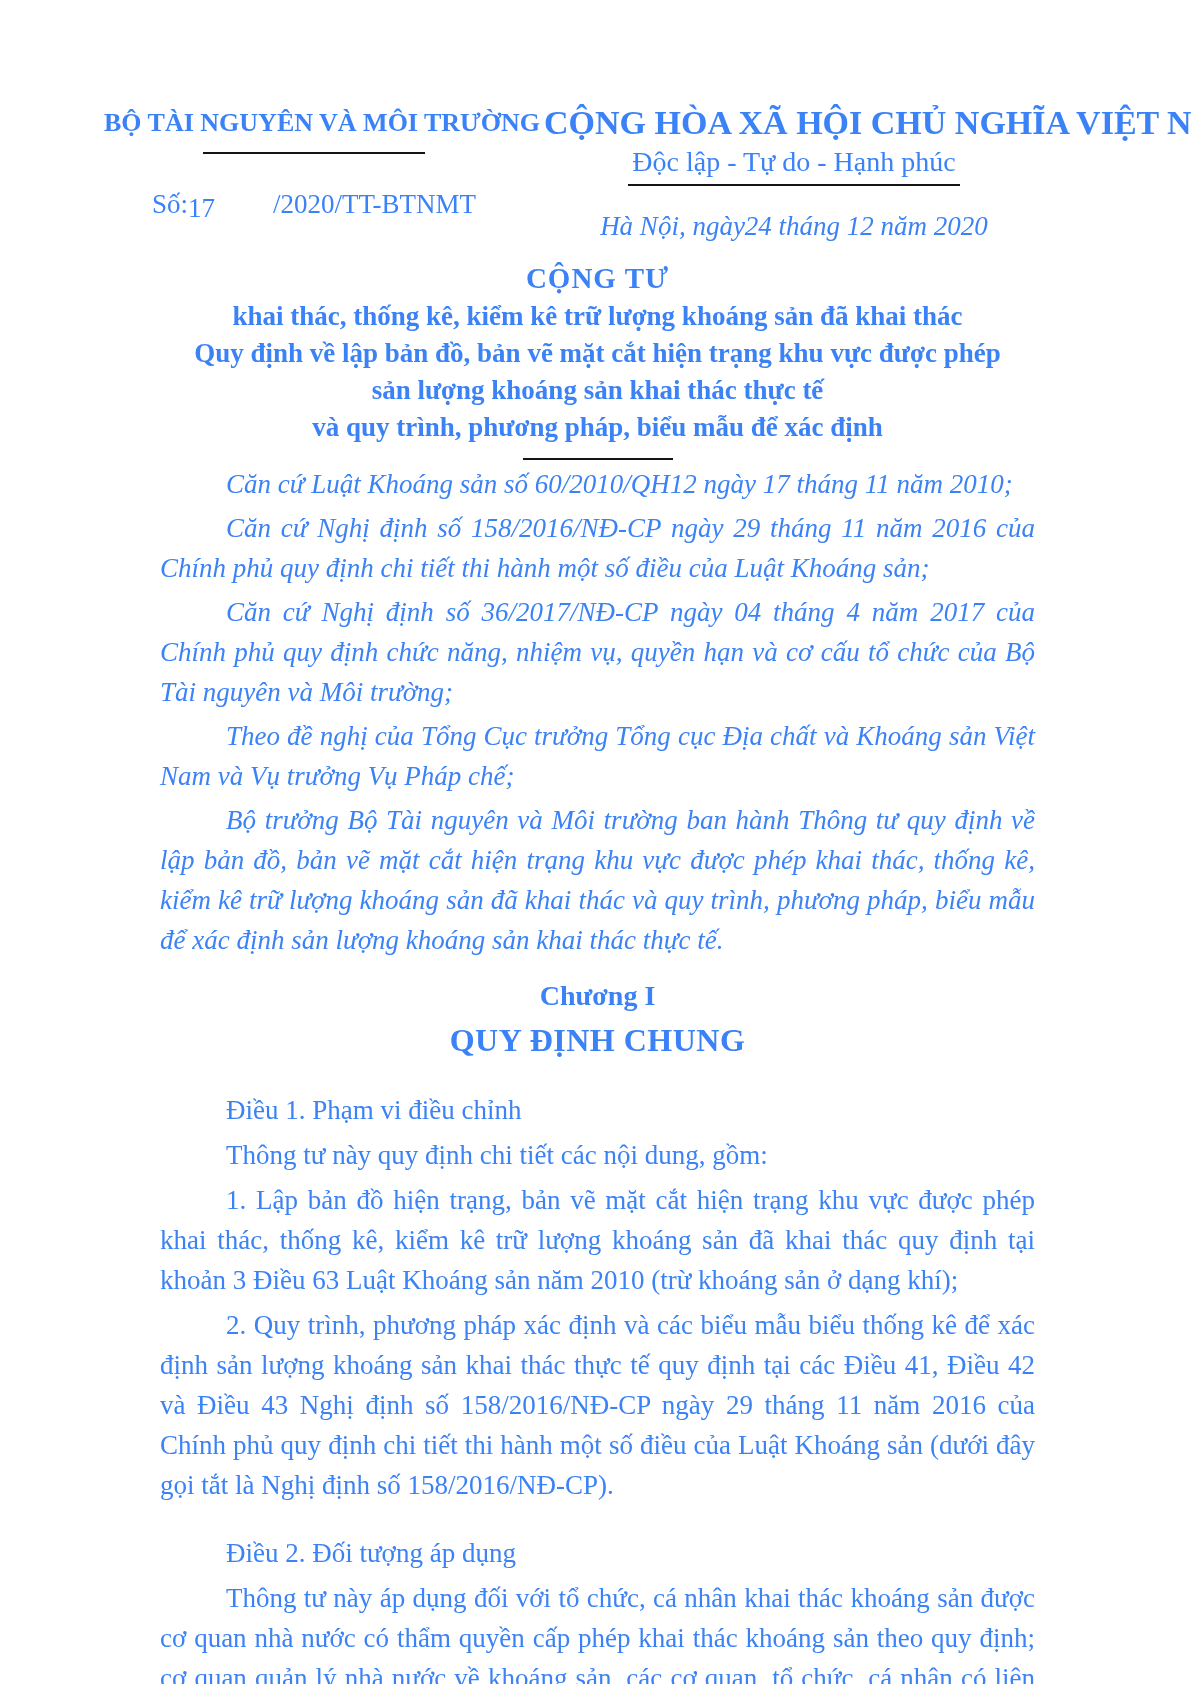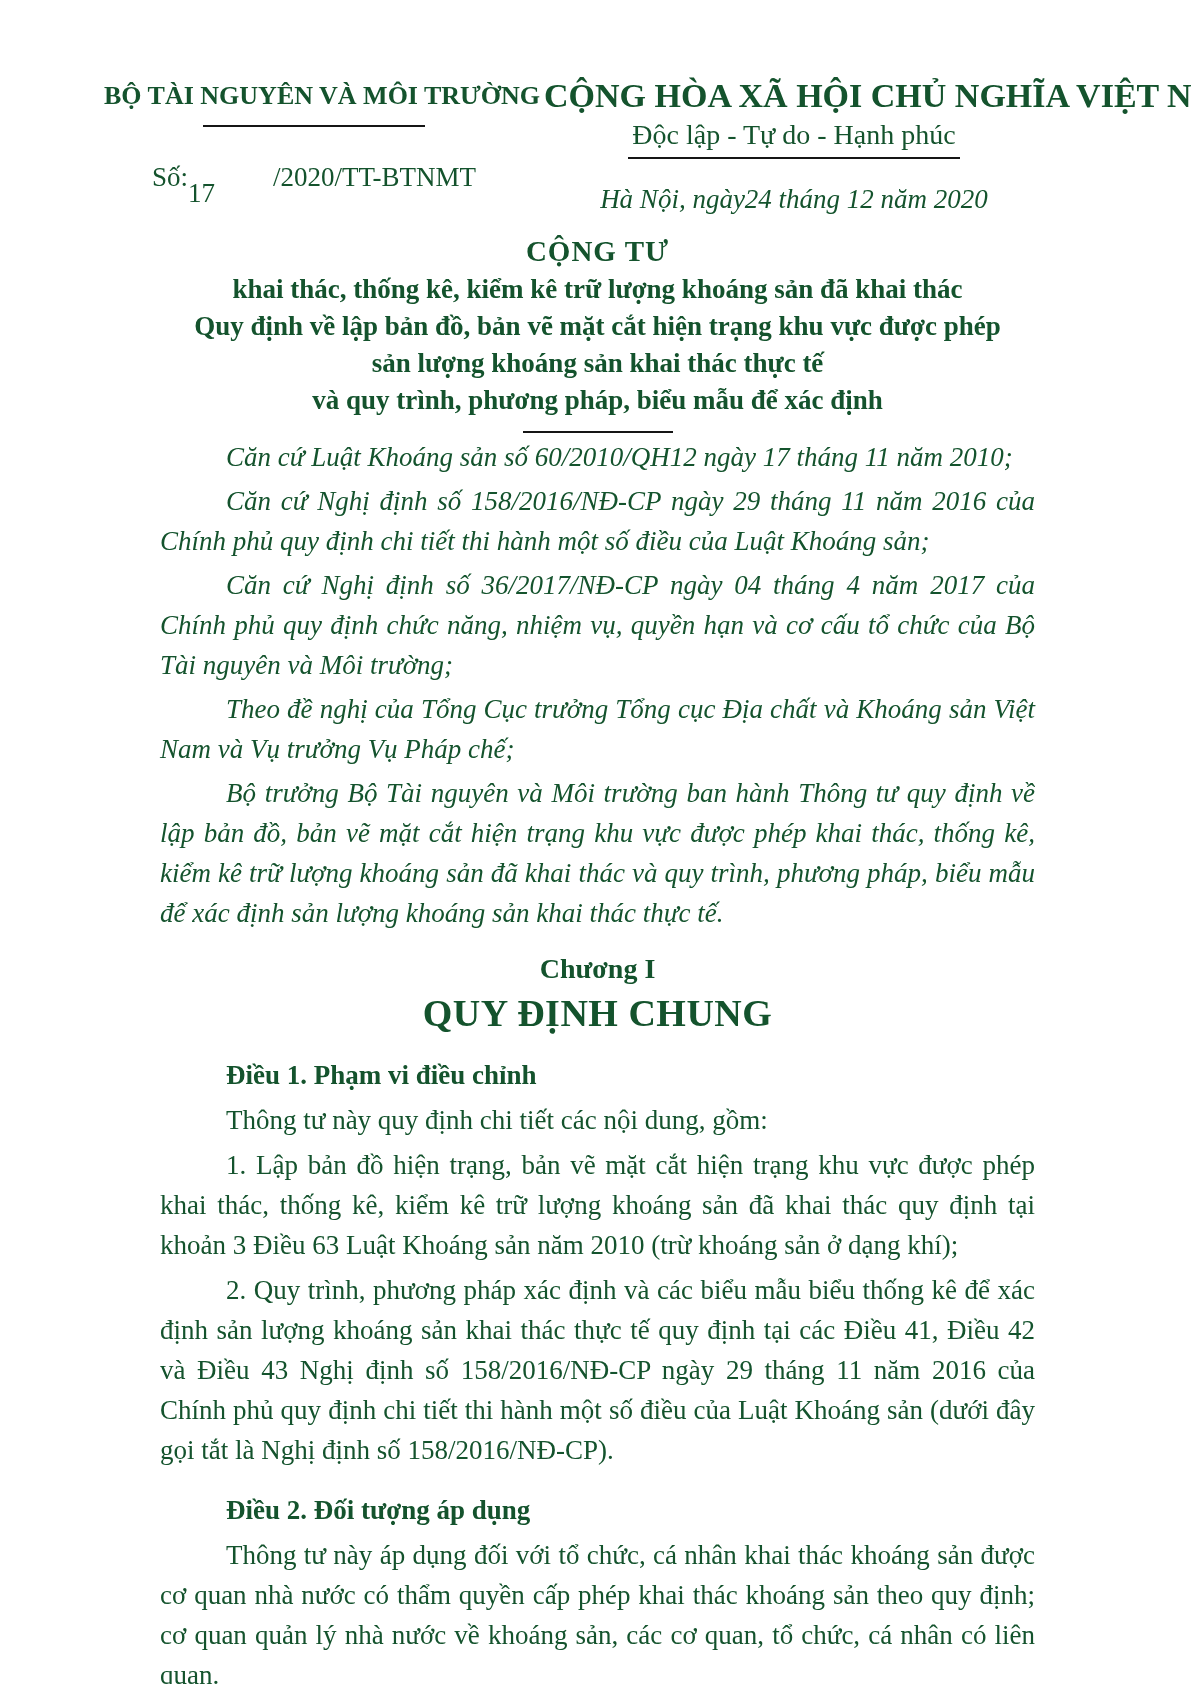--- a/index.html
+++ b/index.html
@@ -2,24 +2,24 @@
 <html lang="vi"><head>
 <meta charset="utf-8">
 <style>
   * { margin: 0; padding: 0; box-sizing: border-box; }
   html, body { background: #ffffff; }
   .page {
     position: relative;
     width: 1191px;
     height: 1684px;
     background: #ffffff;
-    color: #14532d;
+    color: #3b82f6;
     font-family: "Liberation Serif", "DejaVu Serif", serif;
     overflow: hidden;
-    padding-top: 79px;
+    padding-top: 106px;
   }
 
   
   .header-grid {
     display: flex;
     margin-left: 104px;
     width: 940px;
   }
   .hdr-left  { width: 420px; text-align: center; }
   .hdr-right { width: 500px; margin-left: 20px; text-align: center; }
@@ -37,21 +37,21 @@
     margin: 12px auto 0;
   }
   .doc-number {
     margin-top: 32px;
     font-size: 27px;
     line-height: 36px;
     white-space: nowrap;
   }
   .doc-number .num-value {
     position: relative;
-    top: 16px;
+    top: 4px;
     margin-right: 58px;
   }
 
   .motto-line1 {
     font-weight: bold;
     font-size: 34px;
     line-height: 34px;
     white-space: nowrap;
   }
   .motto-line2 {
@@ -107,31 +107,31 @@
   }
 
   .chapter-block { text-align: center; margin-top: 14px; }
   .chapter-label {
     font-weight: bold;
     font-size: 28px;
     line-height: 44px;
   }
   .chapter-title {
     font-weight: bold;
-    font-size: 38px;
+    font-size: 32px;
     line-height: 44px;
     letter-spacing: 0.5px;
   }
 
   .article-heading {
-    font-weight: bold;
+    font-weight: normal;
     font-size: 27px;
     line-height: 40px;
     text-indent: 66px;
-    margin-top: 20px;
+    margin-top: 28px;
   }
   .article p {
     font-size: 27px;
     line-height: 40px;
     text-align: justify;
     text-indent: 66px;
     margin: 5px 0;
   }
 </style>
 </head>

